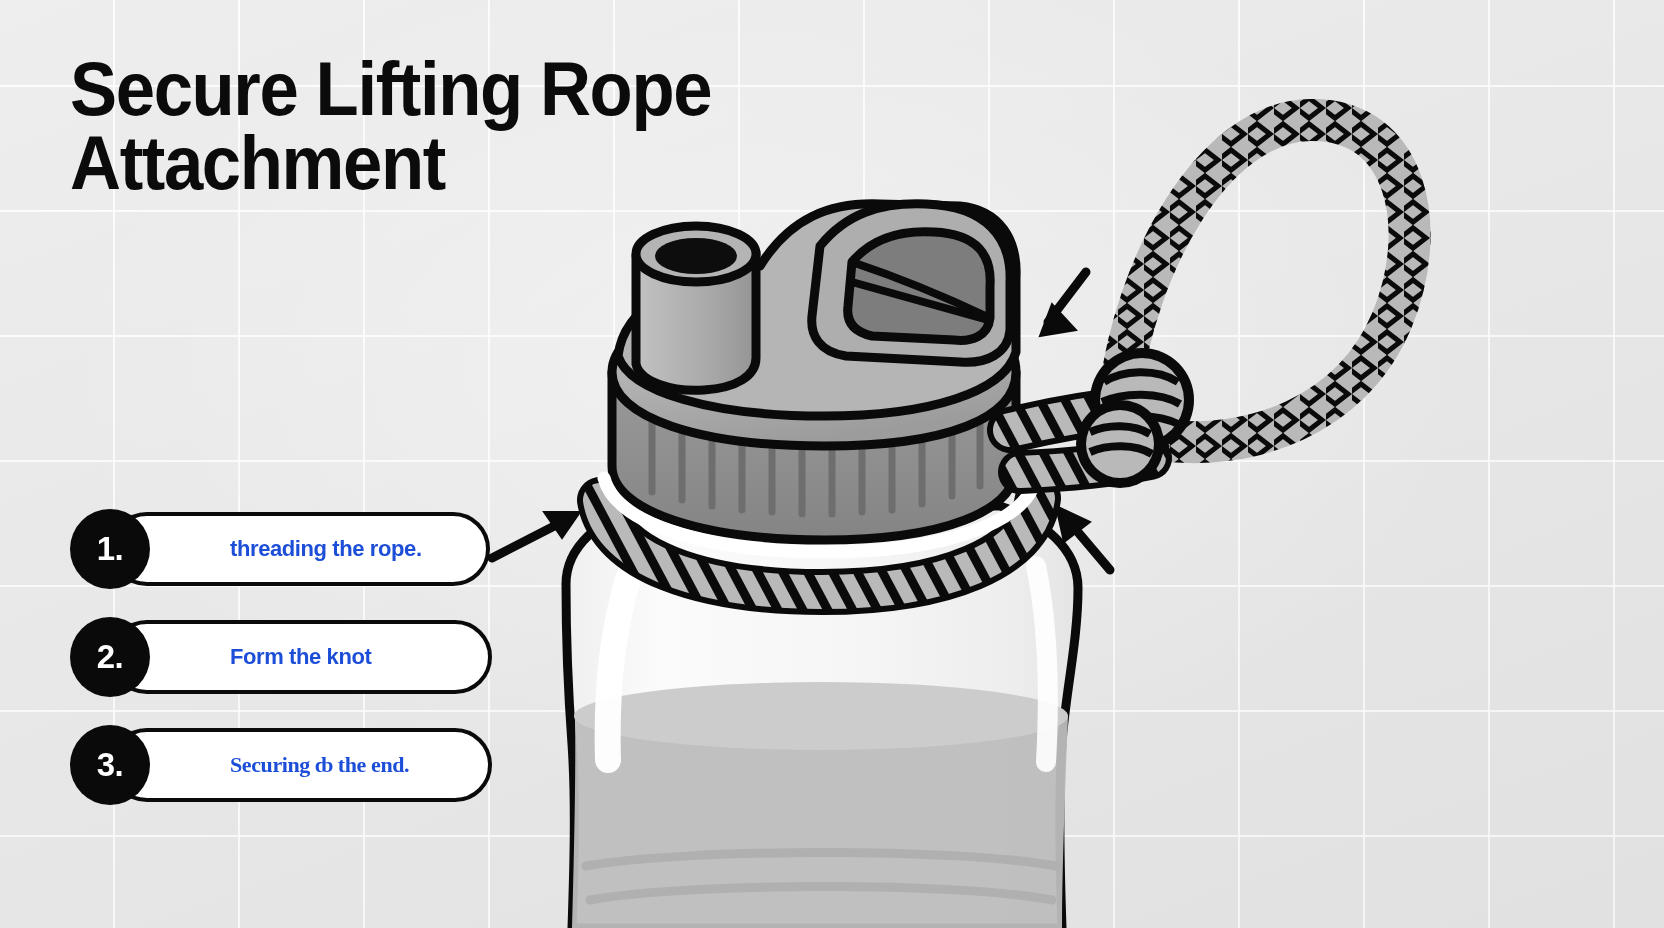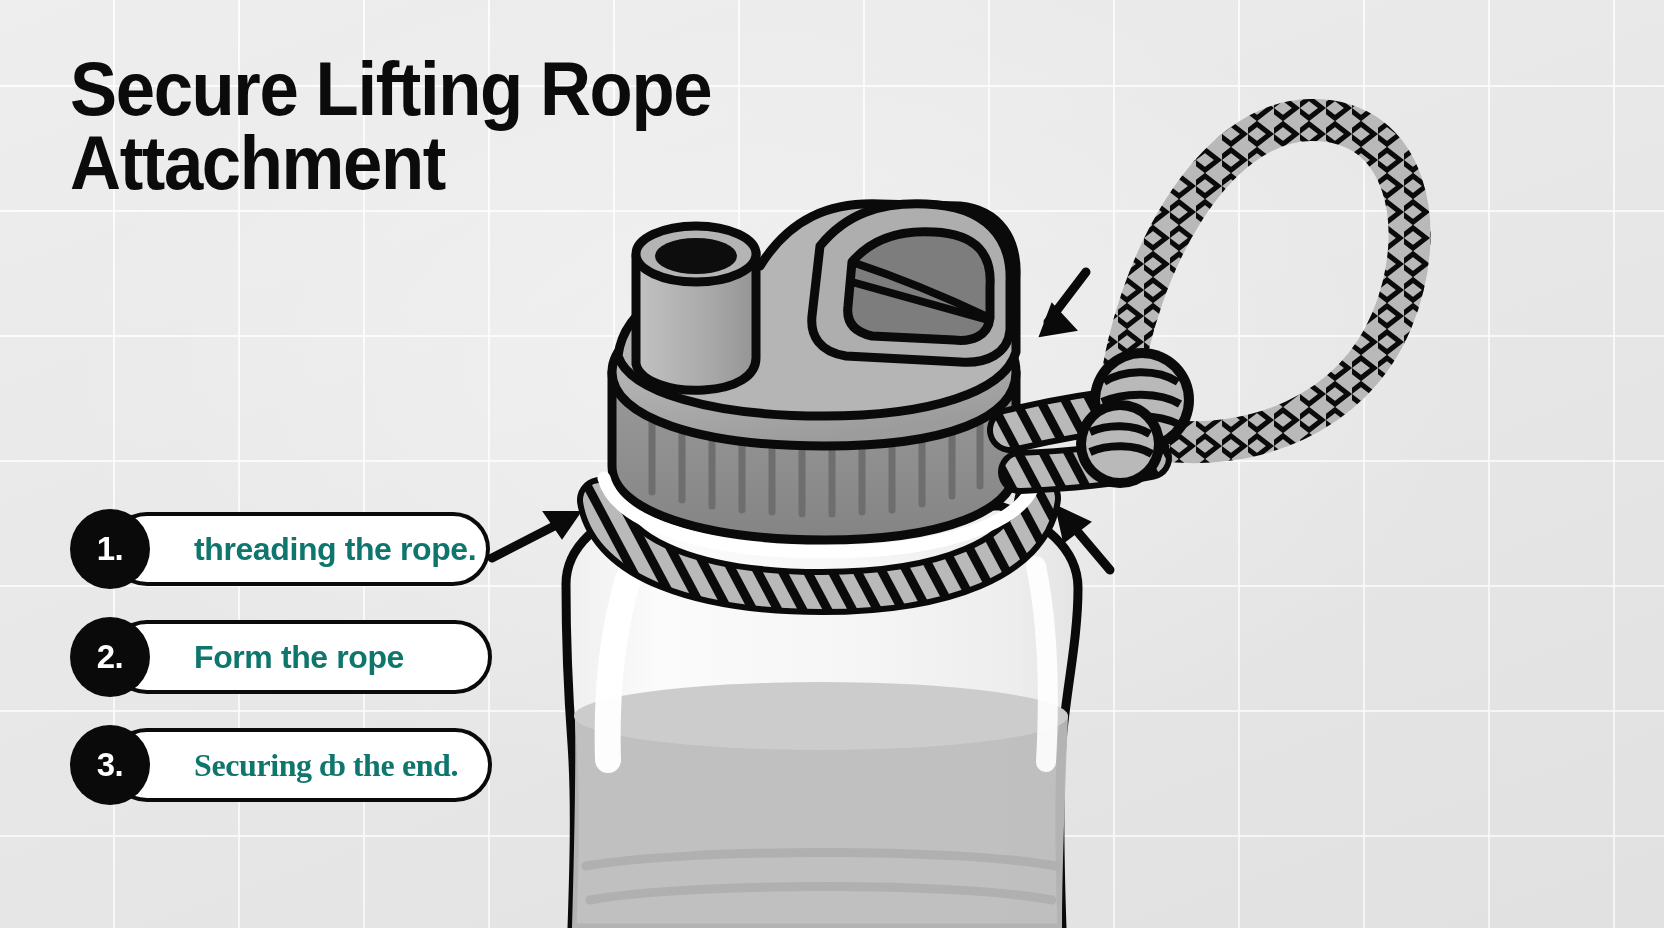--- a/index.html
+++ b/index.html
@@ -88,25 +88,26 @@
     display: flex;
     align-items: center;
     justify-content: center;
     color: #ffffff;
     font-size: 33px;
     font-weight: 700;
     letter-spacing: -0.5px;
     z-index: 2;
   }
   .step-text {
-    font-size: 32px;
+    font-size: 22px;
     font-weight: 700;
-    color: #0f766e;
+    color: #1d4ed8;
     letter-spacing: -0.4px;
     white-space: nowrap;
+    margin-left: 36px;
   }
   
   #art {
     position: absolute;
     left: 0;
     top: 0;
     width: 1664px;
     height: 928px;
     pointer-events: none;
   }
@@ -315,21 +316,21 @@
 
     <div class="step">
       <div class="step-pill w1">
         <span class="step-text">threading the rope.</span>
       </div>
       <div class="step-num">1.</div>
     </div>
 
     <div class="step">
       <div class="step-pill w2">
-        <span class="step-text">Form  the rope</span>
+        <span class="step-text">Form  the knot</span>
       </div>
       <div class="step-num">2.</div>
     </div>
 
     <div class="step">
       <div class="step-pill w3">
         <span class="step-text">Securing ȸ the end.</span>
       </div>
       <div class="step-num">3.</div>
     </div>

